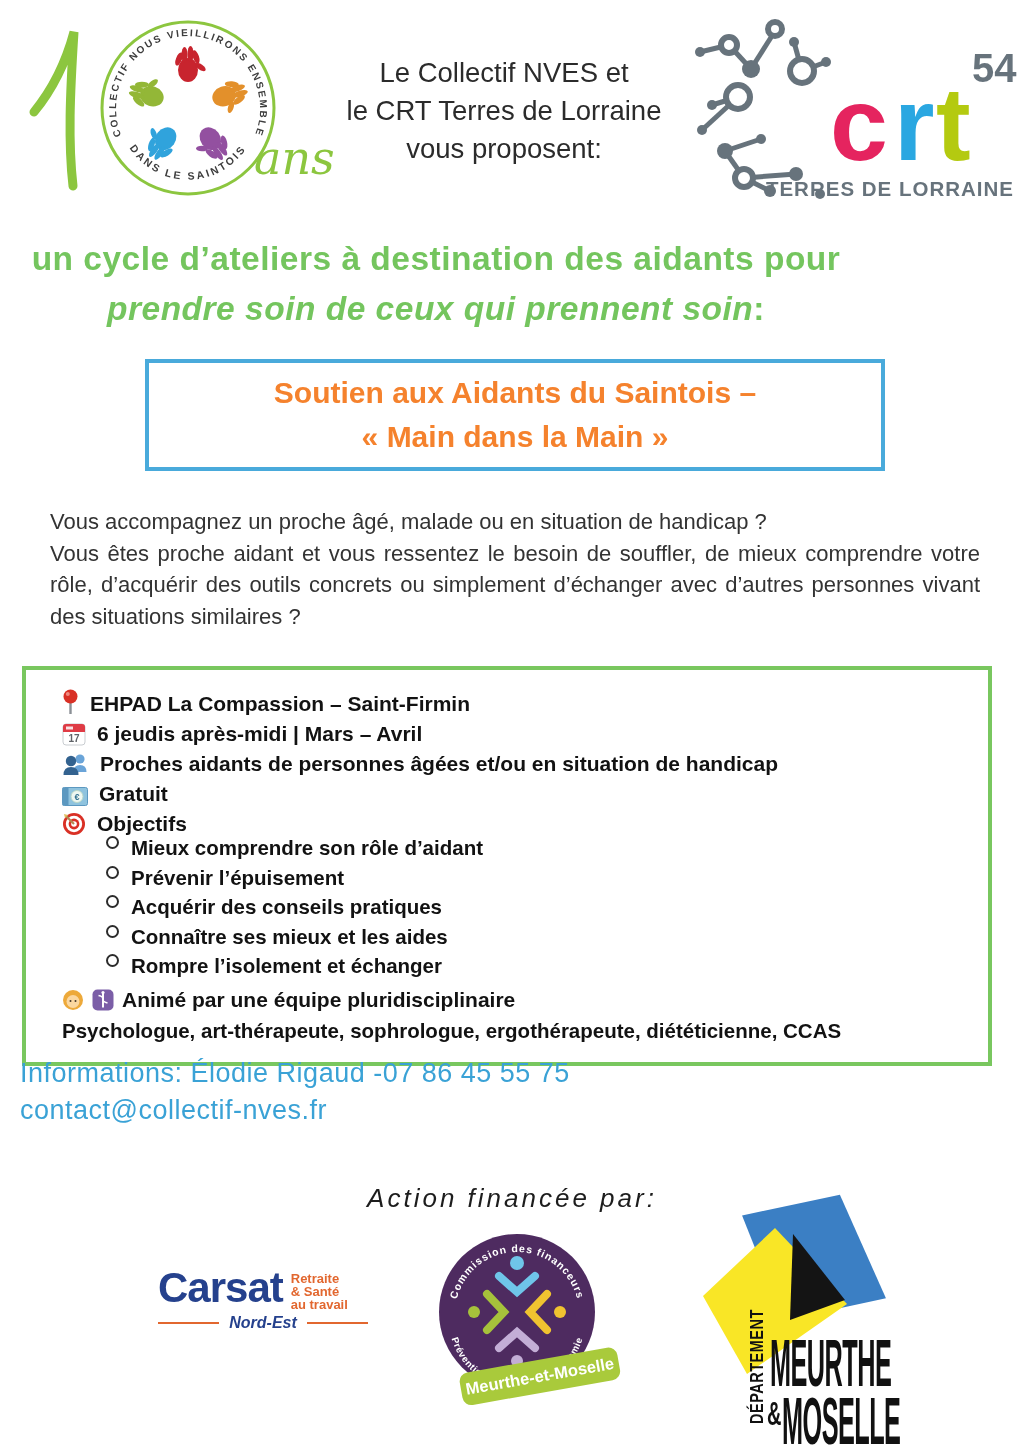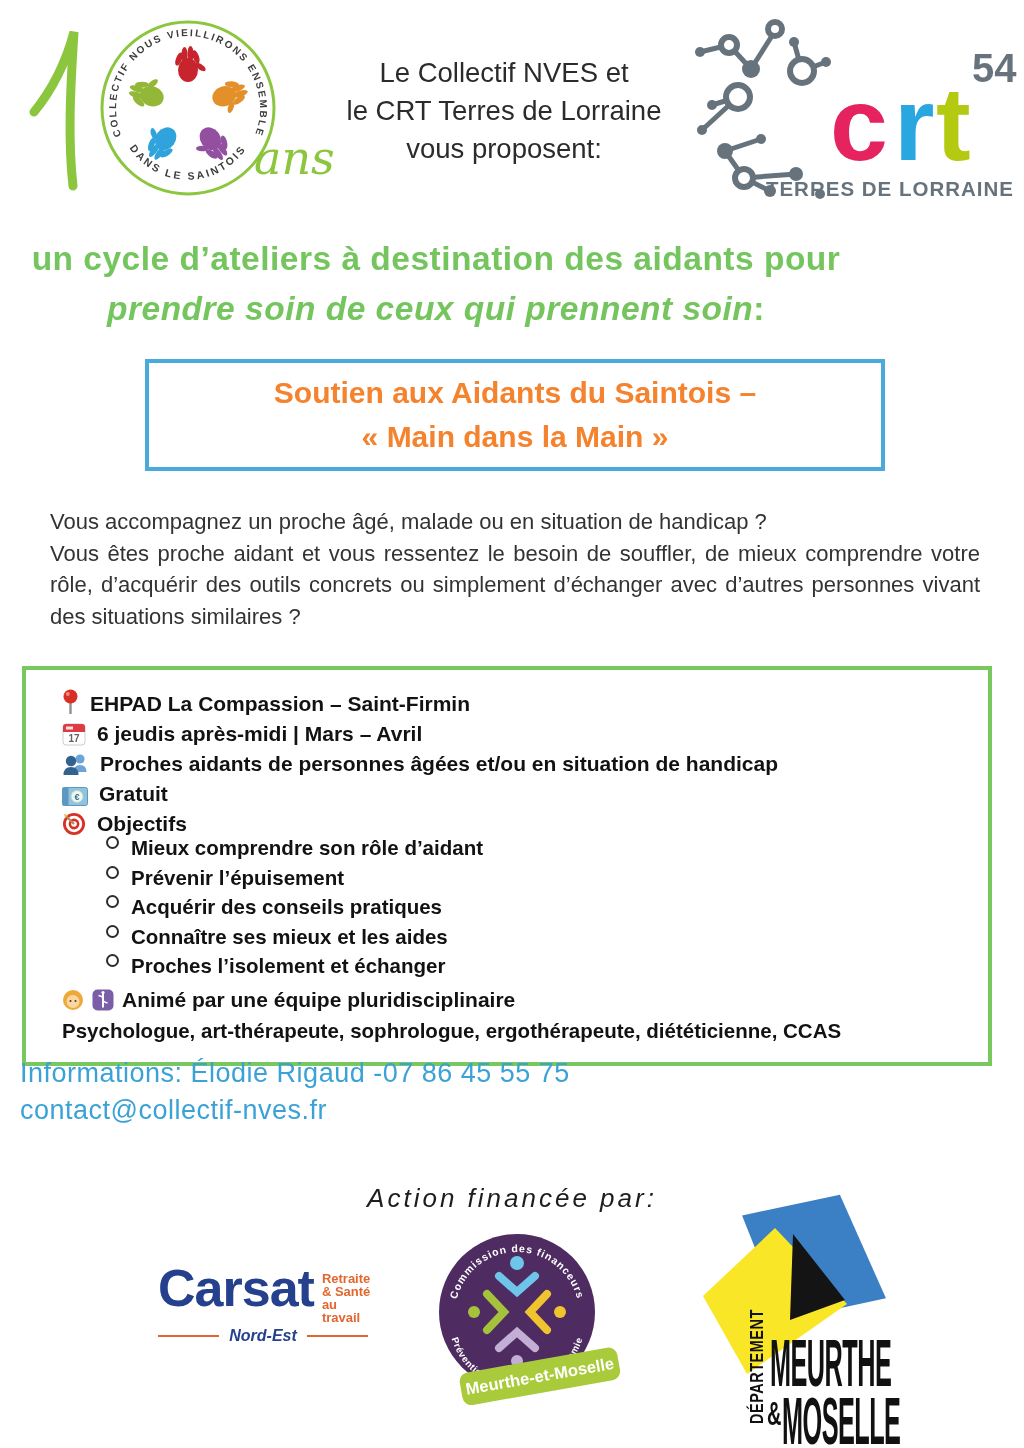--- a/index.html
+++ b/index.html
@@ -33,21 +33,21 @@
 
   
   .contact{left:20px;top:1055px;font-size:27px;line-height:37px;color:var(--c-teal,#3aa2d6);letter-spacing:.5px;}
 
   
   .funding{left:0;top:1183px;width:1024px;text-align:center;font-size:26px;letter-spacing:3px;color:#1d1d1d;font-style:italic;}
 
   
   .carsat{left:158px;top:1266px;width:210px;}
   .carsat-top{display:flex;align-items:flex-start;gap:8px;}
-  .carsat-name{font-weight:bold;font-size:52px;color:var(--c-carsat_blue,#25418d);letter-spacing:-1px;line-height:44px;}
+  .carsat-name{font-weight:bold;font-size:42px;color:var(--c-carsat_blue,#25418d);letter-spacing:-1px;line-height:44px;}
   .carsat-tag{display:flex;flex-direction:column;padding-top:6px;}
   .carsat-tag span{font-weight:bold;font-size:13px;line-height:13px;color:var(--c-carsat_orange,#e2672f);}
   .carsat-bottom{display:flex;align-items:center;gap:10px;margin-top:3px;}
   .carsat-line{flex:1;height:2px;background:var(--c-carsat_orange,#e2672f);}
   .carsat-region{font-weight:bold;font-style:italic;font-size:16px;color:var(--c-carsat_blue,#25418d);}
 
   
   .arc-txt{fill:#ffffff;font-weight:bold;}
   
   .dept{left:695px;top:1182px;width:320px;height:262px;}
@@ -224,21 +224,21 @@
     <li>
         <span class="ring"></span>
         <span>Acquérir des conseils pratiques</span>
       </li>
     <li>
         <span class="ring"></span>
         <span>Connaître ses mieux et les aides</span>
       </li>
     <li>
         <span class="ring"></span>
-        <span>Proches l’isolement et échanger</span>
+        <span>Rompre l’isolement et échanger</span>
       </li>
   </ul>
 
   <div class="team-line">
     <svg class="ic" width="22" height="22" viewBox="0 0 22 22">
       <circle cx="11" cy="11" r="10" fill="#eda93a"></circle>
       <circle cx="11" cy="12.5" r="6.5" fill="#fbd7a0"></circle>
       <path d="M3.5,9 a8,8 0 0 1 15,0 q-2,-3.5 -7.5,-3.5 q-5.5,0 -7.5,3.5 z" fill="#eda93a"></path>
       <circle cx="8.5" cy="12" r="1" fill="#4a3a28"></circle>
       <circle cx="13.5" cy="12" r="1" fill="#4a3a28"></circle>

